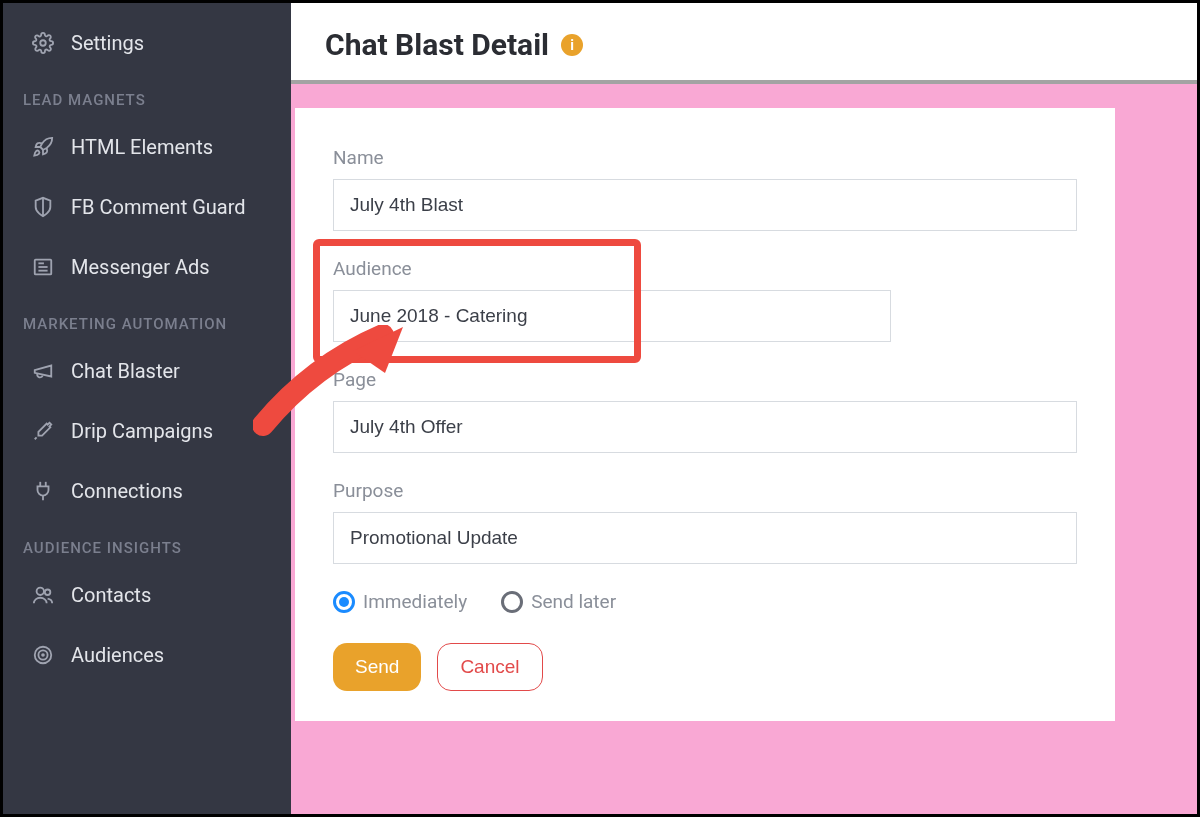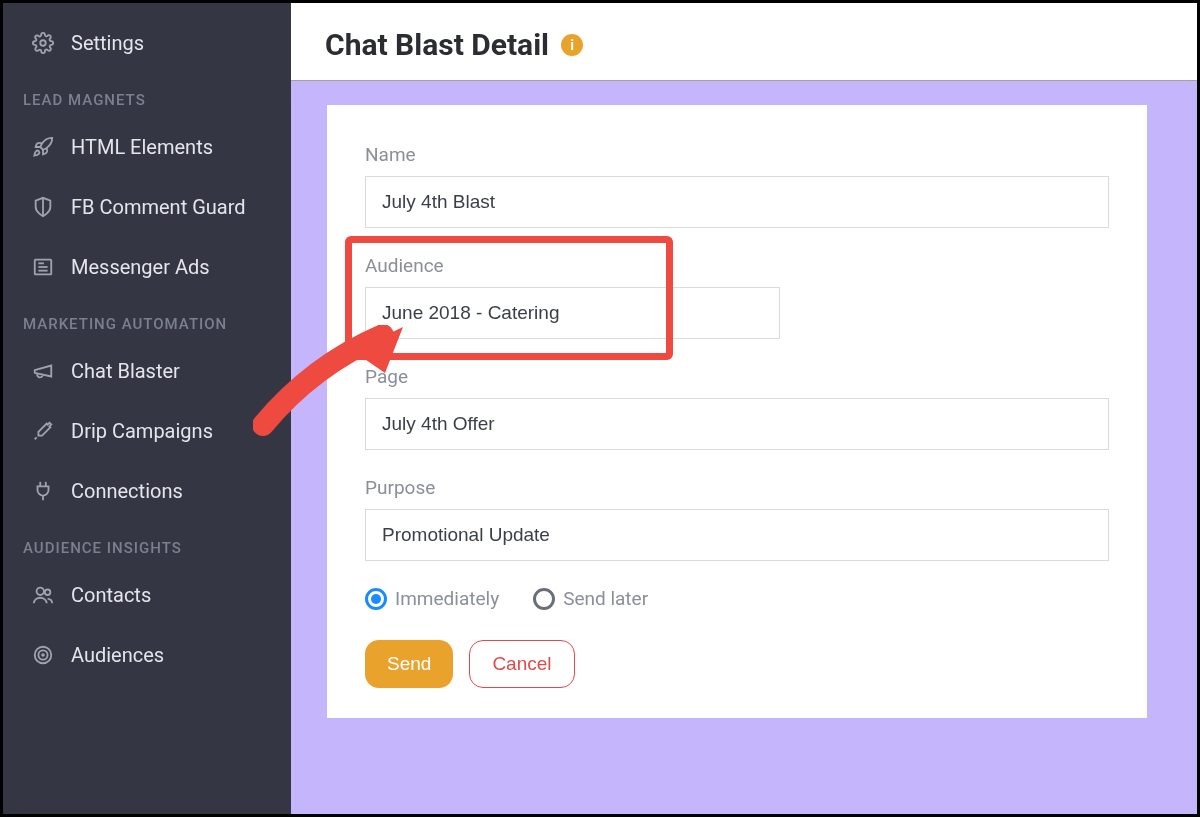--- a/index.html
+++ b/index.html
@@ -50,21 +50,21 @@
     }
     .main {
       flex: 1;
       background: #ffffff;
       display: flex;
       flex-direction: column;
       position: relative;
     }
     .header {
       padding: 24px 34px 18px 34px;
-      border-bottom: 1px solid #a3a3a3;
+      border-bottom: 4px solid #a3a3a3;
       display: flex;
       align-items: center;
       gap: 12px;
       background: #fff;
     }
     .header h1 {
       font-size: 30px;
       font-weight: 700;
       color: #2b2d33;
     }
@@ -74,22 +74,22 @@
       border-radius: 50%;
       background: #e9a22b;
       color: #fff;
       font-weight: 700;
       font-size: 14px;
       display: inline-flex;
       align-items: center;
       justify-content: center;
     }
     .content-wrap {
-      padding: 24px 36px;
-      background: #c4b5fd;
+      padding: 24px 4px;
+      background: #f9a8d4;
       flex: 1;
     }
     .card {
       background: #fff;
       padding: 38px 38px 30px 38px;
       max-width: 820px;
     }
     .field {
       margin-bottom: 26px;
       position: relative;
@@ -101,21 +101,21 @@
     }
     .field-input {
       width: 100%;
       border: 1px solid #d7dbe0;
       padding: 14px 16px;
       font-size: 19px;
       color: #3b3f48;
       background: #fff;
     }
     .field-input.narrow {
-      width: 415px;
+      width: 558px;
     }
     .highlight-box {
       position: absolute;
       border: 7px solid #ee4a3f;
       border-radius: 6px;
       pointer-events: none;
       top: -18px;
       left: -20px;
       width: 328px;
       height: 124px;

